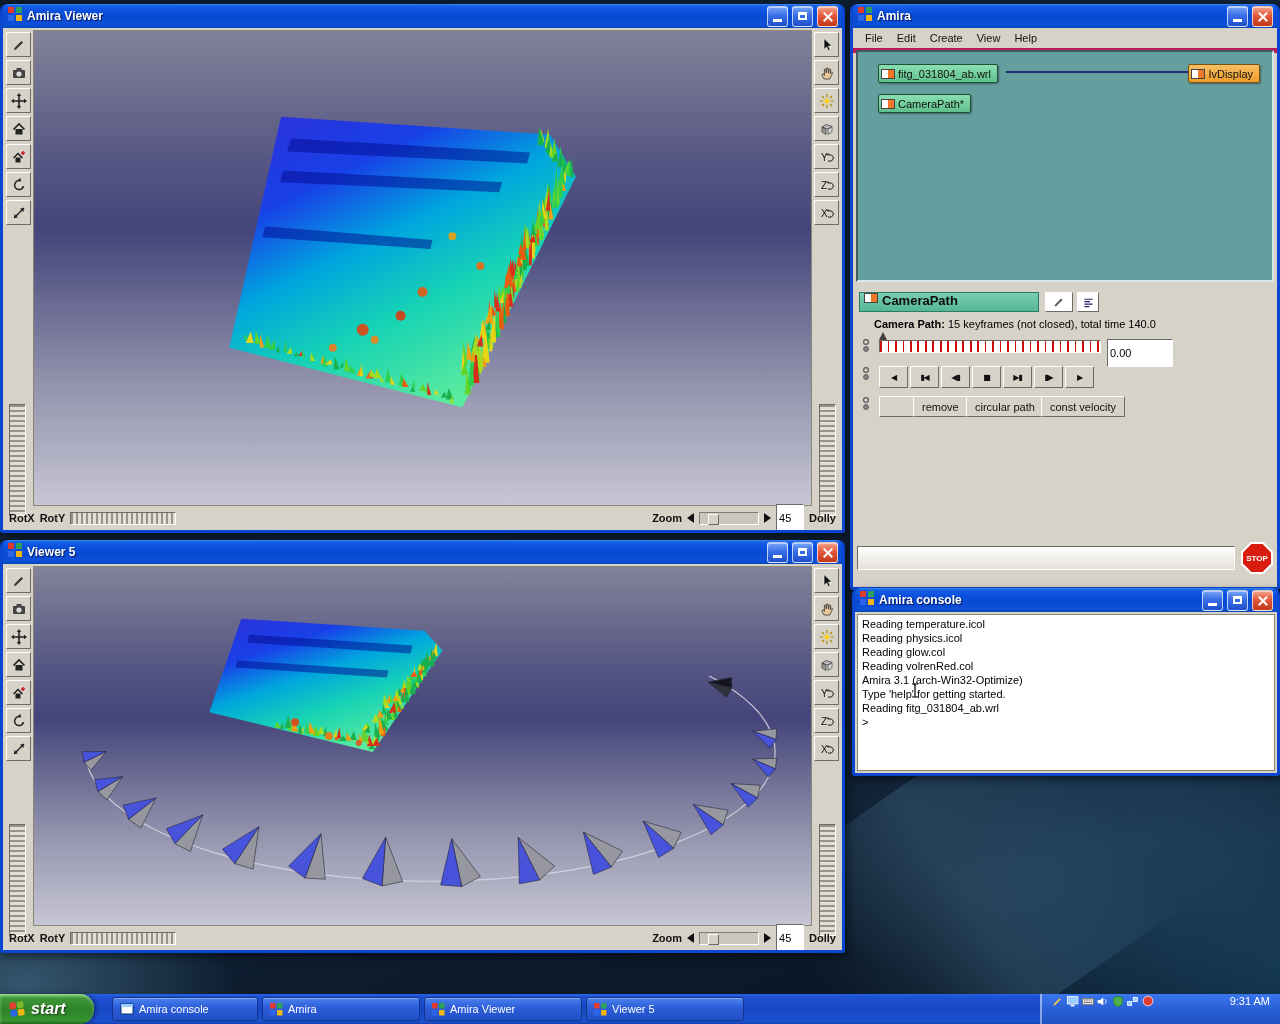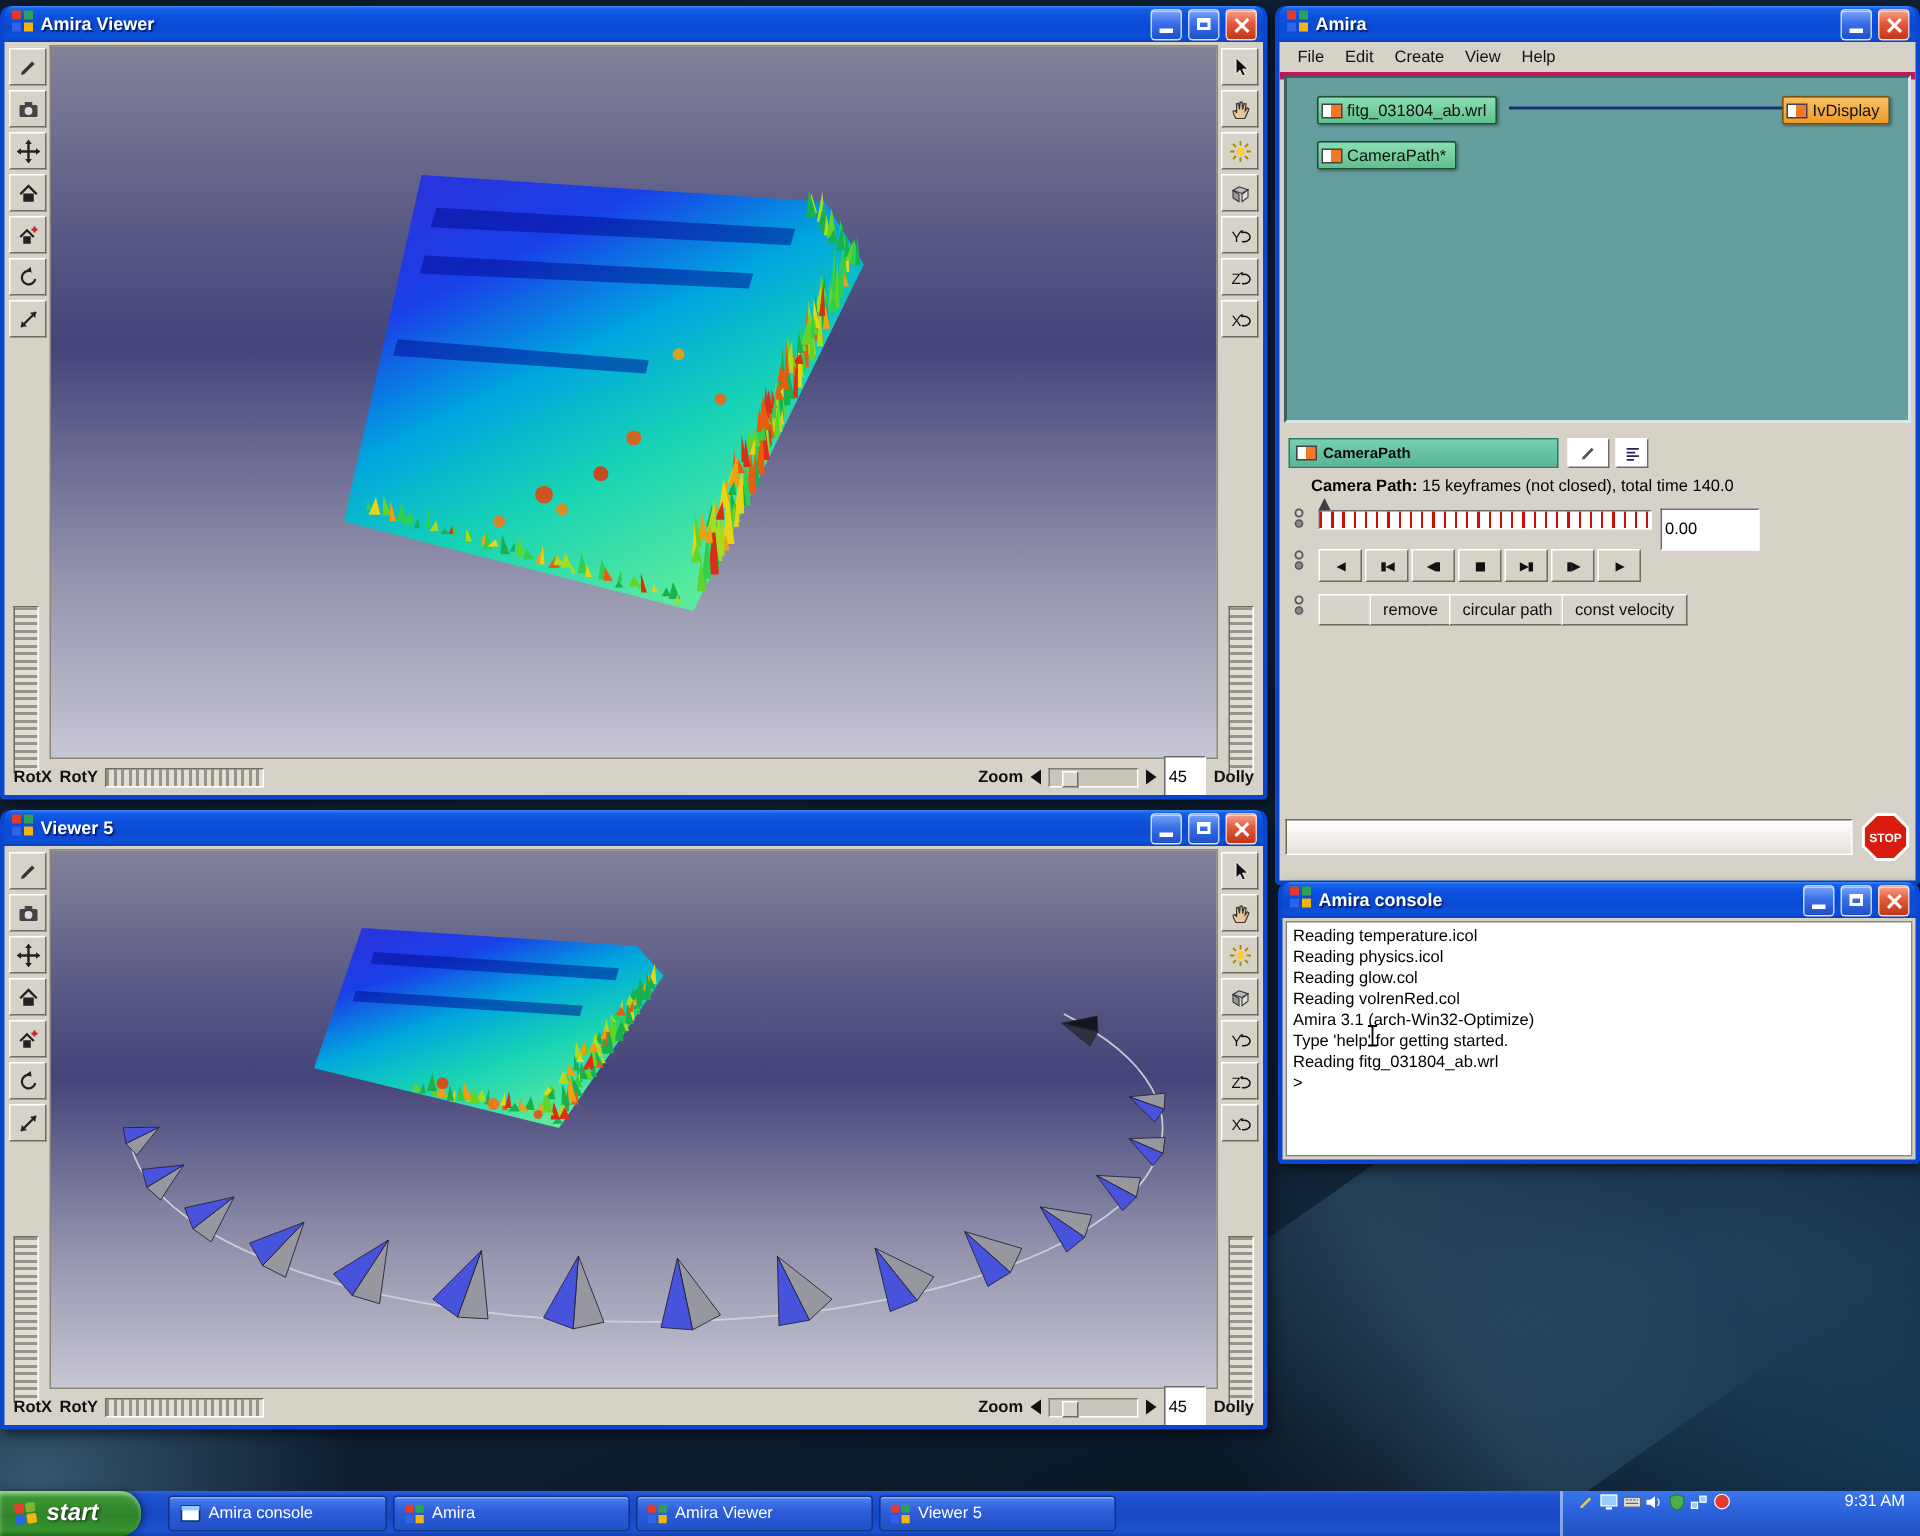--- a/index.html
+++ b/index.html
@@ -51,22 +51,22 @@
   .menubar span{padding:2px 6px;}
   .pool{position:absolute;left:3px;right:3px;top:22px;height:232px;background:#659e9e;box-sizing:border-box;
     border:2px solid;border-color:#3f5f5f #d8e8e8 #d8e8e8 #3f5f5f;}
   .node{position:absolute;height:17px;display:flex;align-items:center;gap:3px;padding:0 6px 0 2px;
     border:1px solid #1d4f3a;border-radius:2px;font-size:11px;color:#101010;white-space:nowrap;
     background:linear-gradient(180deg,#8adfb2,#5fc08c);box-shadow:1px 1px 2px rgba(0,0,0,.35);}
   .node.orange{background:linear-gradient(180deg,#f7c065,#ee9c28);border-color:#7a5210;}
   .nodeic{width:14px;height:10px;box-sizing:border-box;border:1px solid #444;
     background:linear-gradient(90deg,#fff 0 46%,#f07828 46% 100%);}
   .plink{position:absolute;height:2px;background:#1c2e74;}
-  .modhdr{position:absolute;height:20px;display:flex;align-items:center;gap:4px;padding:0 4px;box-sizing:border-box;
-    background:linear-gradient(180deg,#79cdb4,#55b796);border:1px solid #2f7a62;font-size:10px;font-weight:700;color:#0d0d0d;}
+  .modhdr{position:absolute;height:20px;display:flex;align-items:flex-start;gap:4px;padding:0 4px;box-sizing:border-box;
+    background:linear-gradient(180deg,#79cdb4,#55b796);border:1px solid #2f7a62;font-size:13px;font-weight:700;color:#0d0d0d;}
   .minibtn{position:absolute;box-sizing:border-box;background:#fff;border:1px solid;border-color:#fff #6f6b63 #6f6b63 #fff;
     display:flex;align-items:center;justify-content:center;}
   .infoline{position:absolute;font-size:11px;color:#000;}
   .socket{position:absolute;width:12px;height:16px;}
   .ticks{position:absolute;width:222px;height:13px;box-sizing:border-box;background:#fff;
     border:1px solid;border-color:#6a6a6a #fff #fff #6a6a6a;
     background-image:repeating-linear-gradient(90deg,#cc1008 0 1.5px,transparent 1.5px 7.5px);}
   .tickmark{position:absolute;width:0;height:0;border-left:4px solid transparent;border-right:4px solid transparent;border-bottom:8px solid #404040;}
   .pbtn{position:absolute;width:29px;height:22px;box-sizing:border-box;background:#d6d2c8;
     border:1px solid;border-color:#fff #6f6b63 #6f6b63 #fff;display:flex;align-items:center;justify-content:center;

